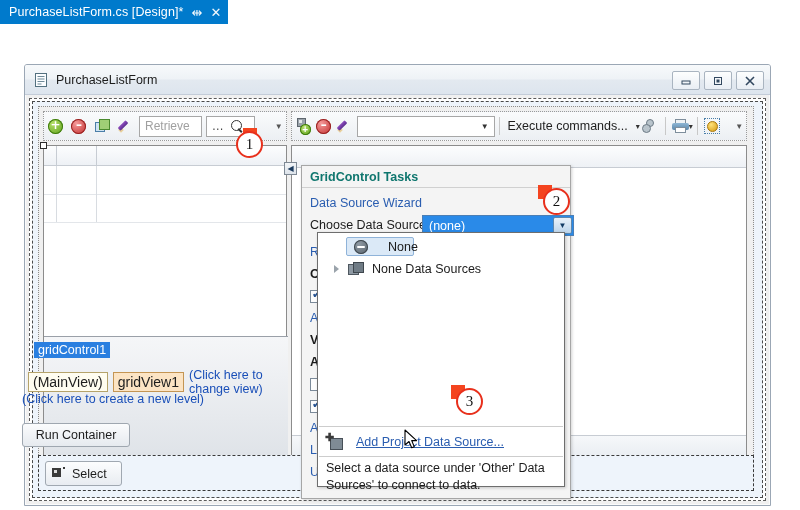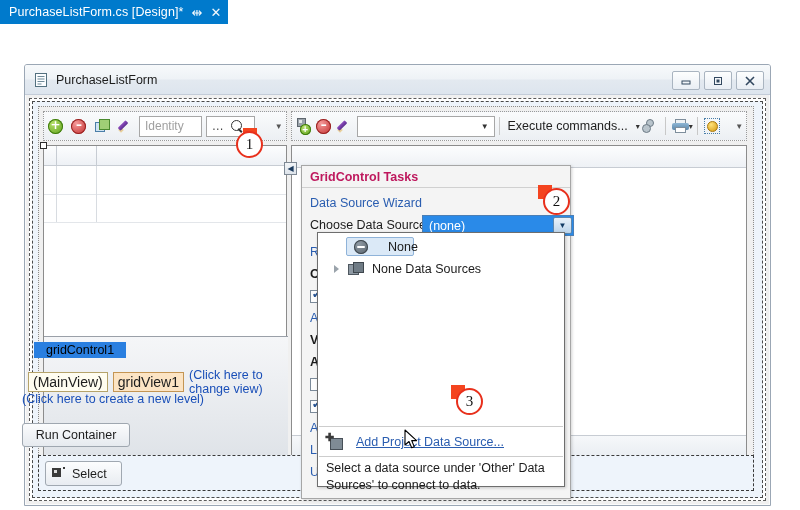--- a/index.html
+++ b/index.html
@@ -210,21 +210,21 @@
   .grid-vline2 { position:absolute; width:1px; background:#d8dce1; }
 
   
   #level-box {
     position:absolute; left:0; bottom:0; width:244px; height:121px;
     background: linear-gradient(to bottom,#f5f6f8,#dfe3e8);
     border-top:1px solid #9aa0a8;
   }
   #level-title {
     position:absolute; left:-10px; top:5px;
-    background:#2a7fe0; color:#000000; padding:1px 12px; font-size:12.5px;
+    background:#2a7fe0; color:#ffffff; padding:1px 4px; font-size:12.5px;
   }
   #level-row { position:absolute; left:-16px; top:31px; display:flex; align-items:center; gap:5px; font-size:12.5px; }
   .chip {
     border:1px solid #b5a36a; background:#fffdf0; padding:1px 4px; font-size:14px; color:#1d1d1d;
   }
   .chip.sel { background:#fce4c4; border-color:#c49553; }
   .bluelink { color:#1a4fb8; }
   #level-row2 { position:absolute; left:-22px; top:55px; font-size:12.5px; color:#1a4fb8; }
   #level-buttons {
     position:absolute; left:-22px; bottom:10px; display:flex; gap:9px;
@@ -281,21 +281,21 @@
   
   #tasks-panel {
     position:absolute; left:276px; top:100px; width:270px; height:334px;
     background:#f4f4f4;
     border:1px solid #a6a6a6;
     box-shadow: 1px 1px 3px rgba(0,0,0,.18);
   }
   #tasks-title {
     position:absolute; left:0; top:0; right:0; height:22px;
     display:flex; align-items:center; padding-left:8px;
-    font-size:12.5px; font-weight:bold; color:#be185d;
+    font-size:12.5px; font-weight:bold; color:#0f766e;
     border-bottom:1px solid #d0d0d0;
     background:#f4f4f4;
     text-align:center;
   }
   .task-row {
     position:absolute; left:0; right:0; height:22px;
     display:flex; align-items:center; padding-left:8px;
     font-size:12.5px; white-space:nowrap; color:#1b1b1b;
   }
   .task-row.link { color:#2a5db0; }
@@ -463,21 +463,21 @@
                   <span>–</span>
                 </span>
             </div>
             <div class="tbtn">
               <span class="ico-copy"></span>
             </div>
             <div class="tbtn">
               <span class="ico-pencil"></span>
             </div>
             <div class="tinput" style="width:74px;margin-left:2px;">
-              <span>Identity</span>
+              <span>Retrieve</span>
             </div>
             <div class="tinput" style="width:58px;margin-left:4px;color:#444;gap:6px;">
               <span>…</span>
               <span class="ico-search"></span>
             </div>
             <div class="tsplit" style="margin-left:16px;">▼</div>
           </div>
 
           <div class="toolstrip" id="toolstrip-right">
             <div class="tbtn">

